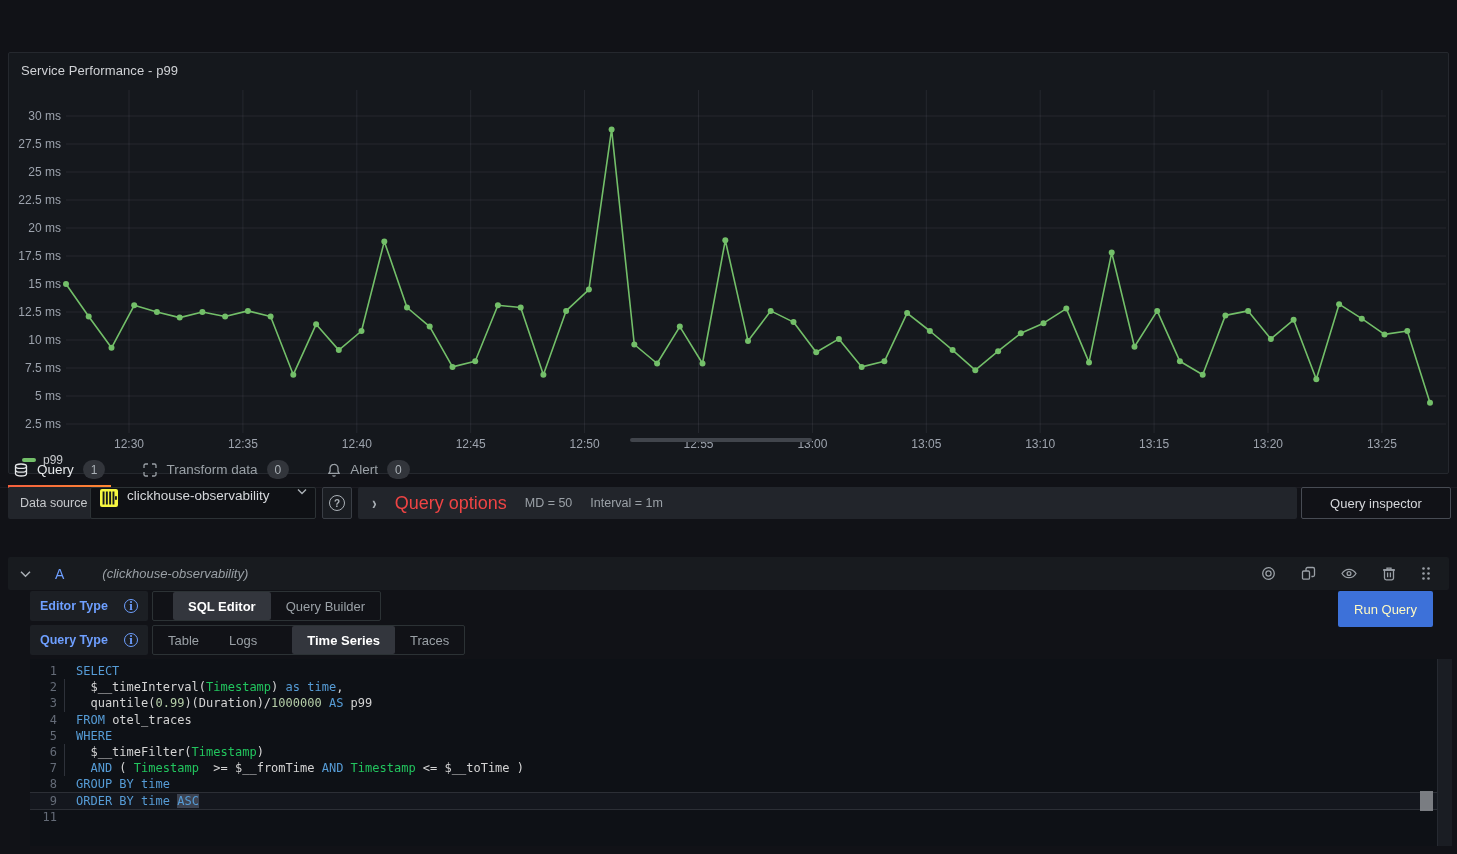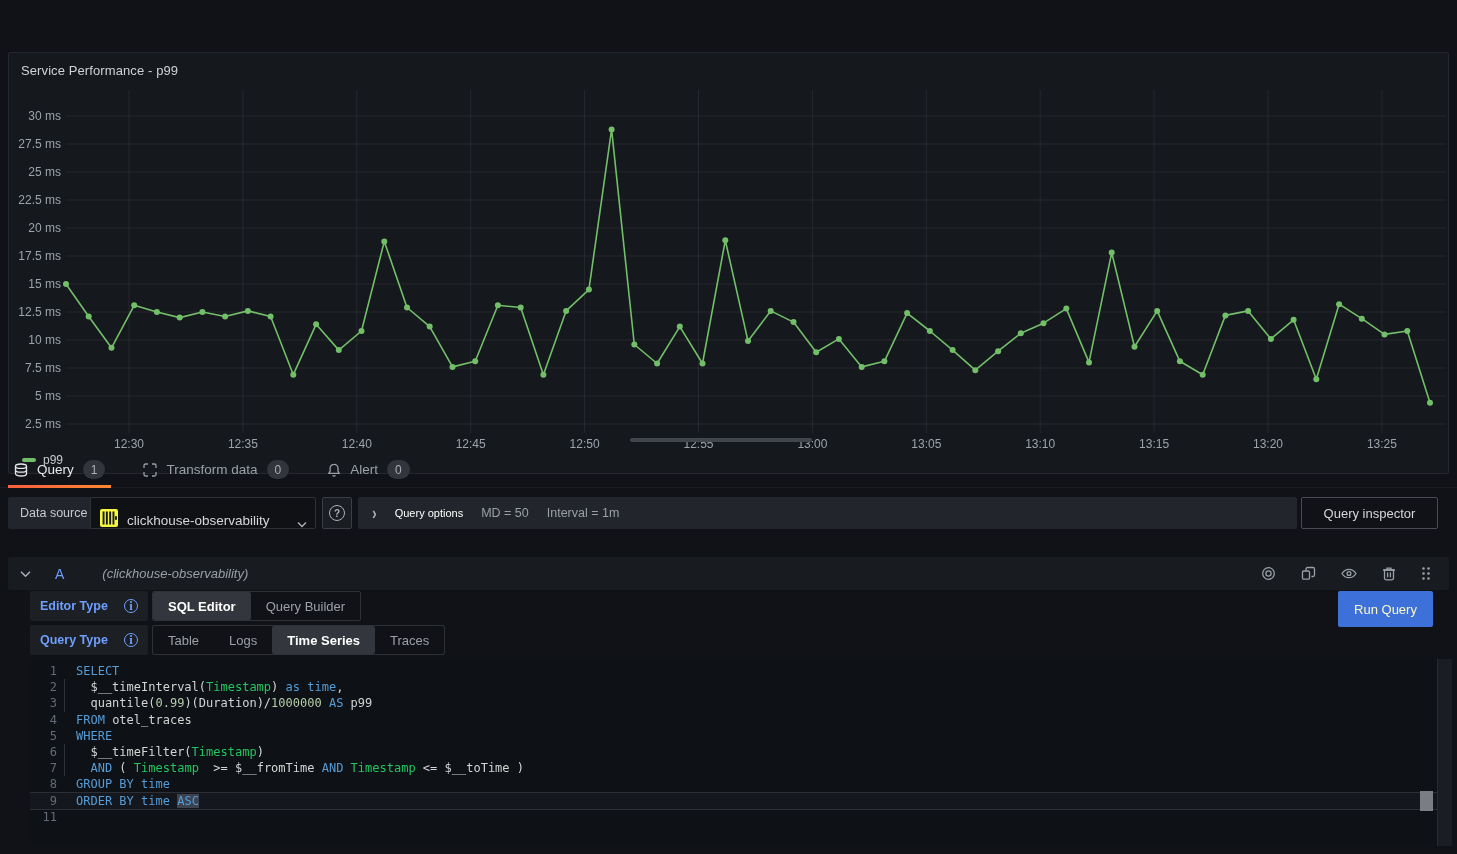--- a/index.html
+++ b/index.html
@@ -26,37 +26,37 @@
   .tab .tab-label { font-size:13.5px; color:#9aa0a6; font-weight:500; }
   .tab.active .tab-label { color:#e6e8ea; }
   .tab .tab-icon { display:flex; color:#9aa0a6; }
   .tab.active .tab-icon { color:#e6e8ea; }
   .tab-badge { min-width:20px; height:19px; padding:0 8px; border-radius:10px; background:#32353b;
                color:#aab0b6; font-size:12px; display:flex; align-items:center; justify-content:center; }
   .tab-underline { position:absolute; left:0; right:0; bottom:-1px; height:3px;
                    background:linear-gradient(90deg,#F55F3E,#FF8833); }
 
   
-  .ds-row { position:absolute; left:0; top:497px; width:1457px; height:32px; }
+  .ds-row { position:absolute; left:0; top:487px; width:1457px; height:32px; }
   .ds-label { position:absolute; left:8px; top:0; height:32px; padding:0 12px; background:#22252b;
               border-radius:2px; display:flex; align-items:center; font-size:12.5px; font-weight:500; color:#C7C9CC; }
   .ds-picker { position:absolute; left:90px; top:0; width:226px; height:32px; background:#0f1115;
-               border:1px solid #2c3235; border-radius:2px; display:flex; align-items:flex-end;
+               border:1px solid #2c3235; border-radius:2px; display:flex; align-items:flex-start;
                padding:0 8px; gap:8px; cursor:pointer; }
   .ds-picker-text { flex:1; font-size:13.5px; color:#d5d7db; white-space:nowrap; overflow:hidden; }
   .ds-help { position:absolute; left:322px; top:0; width:30px; height:32px; background:#1a1d22;
              border:1px solid #3a3e45; border-radius:2px; display:flex; align-items:center; justify-content:center; cursor:pointer; }
   .q-circle { width:16px; height:16px; border:1.4px solid #aab0b6; border-radius:50%;
               display:flex; align-items:center; justify-content:center; font-size:10px; font-weight:700; color:#aab0b6; }
   .ds-options { position:absolute; left:358px; top:0; width:939px; height:32px; background:#22252b;
                 border-radius:2px; display:flex; align-items:center; gap:18px; padding:0 14px; cursor:pointer; }
   .chev-right { color:#aab0b6; font-size:14px; font-weight:700; line-height:1; transform:scaleY(1.3); }
-  .qo-link { font-size:11px; font-weight:500; color:#ffffff; }
+  .qo-link { font-size:18px; font-weight:500; color:#ef4444; }
   .qo-meta { font-size:12.5px; color:#9aa0a6; }
-  .btn-secondary { position:absolute; left:1301px; top:0; width:137px; height:32px; background:transparent;
+  .btn-secondary { position:absolute; left:1301px; top:0; width:150px; height:32px; background:transparent;
                    border:1px solid #474b53; border-radius:2px; color:#d5d7db; font-size:13px; font-weight:500;
                    font-family:inherit; cursor:pointer; }
 
   
   .q-header { position:absolute; left:8px; top:557px; width:1441px; height:33px; background:#181b1f;
               border-radius:2px; display:flex; align-items:center; padding:0 12px; gap:10px; }
   .q-ref { color:#6E9FFF; font-size:14px; font-weight:500; margin-left:14px; }
   .q-ds-hint { color:#9aa0a6; font-size:13px; font-style:italic; margin-left:28px; }
   .q-actions { margin-left:auto; display:flex; align-items:center; gap:25px; color:#9aa0a6; padding-right:6px; }
   .q-actions .act { display:flex; cursor:pointer; }
@@ -65,21 +65,21 @@
   .row-editor-type { top:591px; }
   .row-query-type  { top:625px; }
   .inline-label { width:118px; height:30px; background:#1c1f24; border-radius:2px; display:flex;
                   align-items:center; justify-content:space-between; padding:0 10px; margin-right:4px; }
   .inline-label span { color:#6E9FFF; font-size:12.5px; font-weight:700; }
   .info-icon { width:14px; height:14px; border:1px solid #6E9FFF; border-radius:50%; color:#6E9FFF;
                font-size:9px; font-weight:700; display:flex; align-items:center; justify-content:center;
                font-family:"Liberation Serif", serif; cursor:pointer; }
   .radio-group { display:flex; height:30px; border:1px solid #2c3235; border-radius:2px; background:#111217; overflow:hidden; }
   .radio-opt { padding:0 15px; display:flex; align-items:center; font-size:13px; color:#9aa0a6; cursor:pointer; white-space:nowrap; }
-  .radio-opt.active { background:#33363d; color:#ffffff; font-weight:700; border-radius:2px; }
+  .radio-opt.active { background:#33363d; color:#ffffff; font-weight:700; border-radius:2px;margin-left:20px; }
   .btn-primary { position:absolute; left:1338px; top:591px; width:95px; height:36px; background:#3D71D9;
                  border:none; border-radius:2px; color:#fef9c3; font-size:13px; font-weight:500;
                  font-family:inherit; cursor:pointer; }
 
   
   .sql-editor { position:absolute; left:30px; top:659px; width:1422px; height:187px; background:#0e1116;
                 font-family:"DejaVu Sans Mono", monospace; font-size:12px; padding:4px 15px 0 0; }
   .sql-scrollstrip { position:absolute; right:0; top:0; bottom:0; width:15px; background:#1a1d23;
                      border-left:1px solid #262a31; cursor:pointer; }
   .code-line { position:relative; height:16.2px; line-height:16.2px; display:flex; white-space:pre; }

